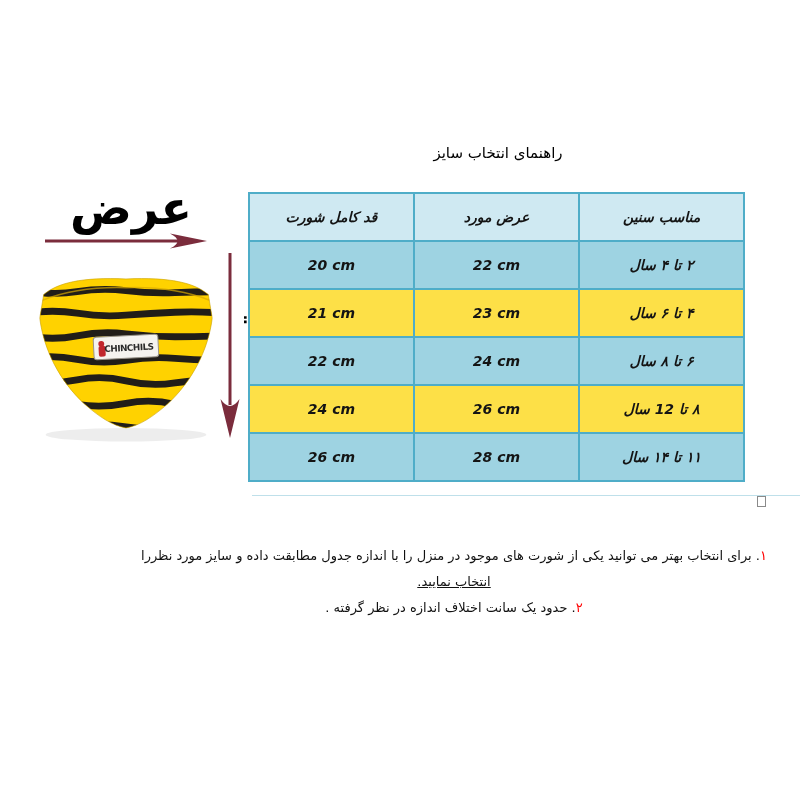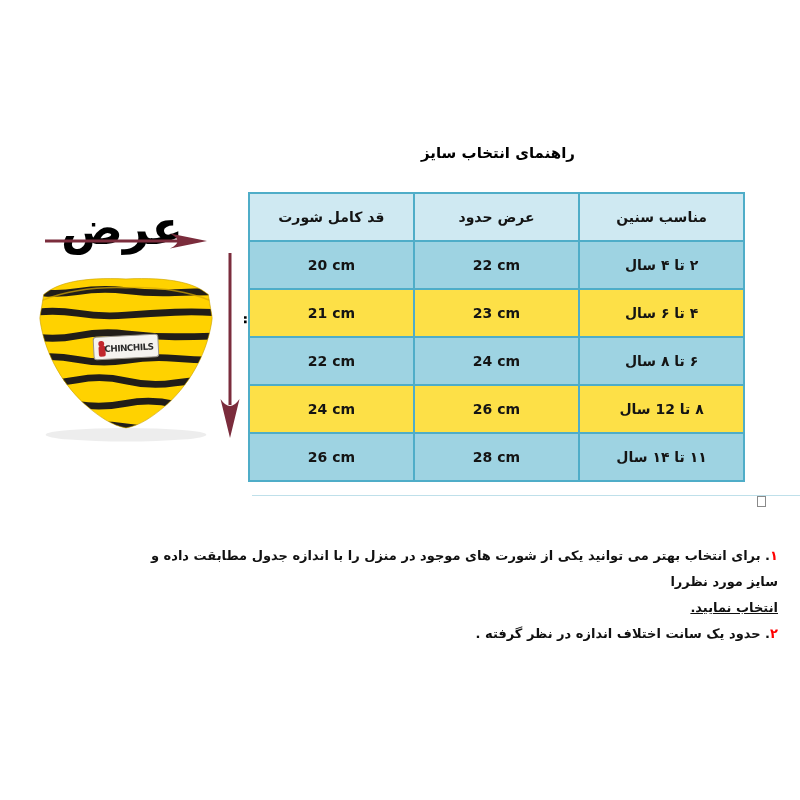--- a/index.html
+++ b/index.html
@@ -5,61 +5,61 @@
   html,body{margin:0;padding:0;}
   body{
     width:800px;height:800px;background:#ffffff;position:relative;
     font-family:"DejaVu Sans",sans-serif;overflow:hidden;
   }
   .abs{position:absolute;}
 
   
   .page-title{
     left:250px;top:144px;width:496px;text-align:center;
-    font-size:15px;font-weight:bold;color:#000;
+    font-size:15px;font-weight:normal;color:#000;
   }
 
   
   table.size-table{
     left:248px;top:192px;width:497px;position:absolute;
     border-collapse:collapse;table-layout:fixed;
   }
   table.size-table th,table.size-table td{
     border:2px solid #4fadc8;height:46px;text-align:center;
-    font-size:14px;font-weight:bold;color:#141414;padding:0;
+    font-size:14px;font-weight:bold;color:#141414;padding:0;font-style:italic;
   }
   table.size-table th{background:#cfe9f2;}
   tr.row-dark td{background:#9ed3e2;margin-left:24px;}
   tr.row-light td{background:#fde047;}
 
   
   .bottom-hairline{left:252px;top:495px;width:548px;height:1px;background:#bfe0ea;}
   .resize-handle{
     left:757px;top:496px;width:7px;height:9px;background:#fff;
     border:1px solid #8a8a8a;
   }
 
   
   .width-label{
-    left:52px;top:184px;width:140px;text-align:center;
-    font-size:46px;line-height:1.05;font-weight:bold;color:#000;margin-top:20px;
+    left:52px;top:184px;width:140px;text-align:right;
+    font-size:46px;line-height:1.05;font-weight:bold;color:#000;
   }
   .length-label{
     left:233px;top:312px;font-size:36px;font-weight:bold;color:#000;
     transform:rotate(-90deg);transform-origin:center;line-height:1;
   }
   .width-arrow{left:45px;top:233px;}
   .length-arrow{left:220px;top:253px;}
   .shorts-photo{left:28px;top:253px;}
 
   
   .notes{
     left:130px;right:22px;top:543px;position:absolute;
-    direction:rtl;text-align:right;
-    font-size:13px;font-weight:bold;color:#111;line-height:26px;
+    direction:rtl;text-align:center;
+    font-size:13px;font-weight:normal;color:#111;line-height:26px;
   }
   .notes p{margin:0;}
   .note-num{color:#ff0000;}
   .note-underline{text-decoration:underline;}
 </style>
 </head>
 <body>
 
 <div class="abs page-title">راهنمای انتخاب سایز</div>
 
@@ -119,21 +119,21 @@
 
 <table class="size-table" dir="ltr">
   <colgroup>
       <col style="width:33.3%">
       <col style="width:33.4%">
       <col style="width:33.3%">
     </colgroup>
   <thead>
     <tr>
       <th dir="rtl">قد کامل شورت</th>
-      <th dir="rtl">عرض حدود</th>
+      <th dir="rtl">عرض مورد</th>
       <th dir="rtl">مناسب سنین</th>
     </tr>
   </thead>
   <tbody>
     <tr class="row-dark">
       <td>20 cm</td>
       <td>22 cm</td>
       <td dir="rtl">۲ تا ۴ سال</td>
     </tr>
     <tr class="row-light">

